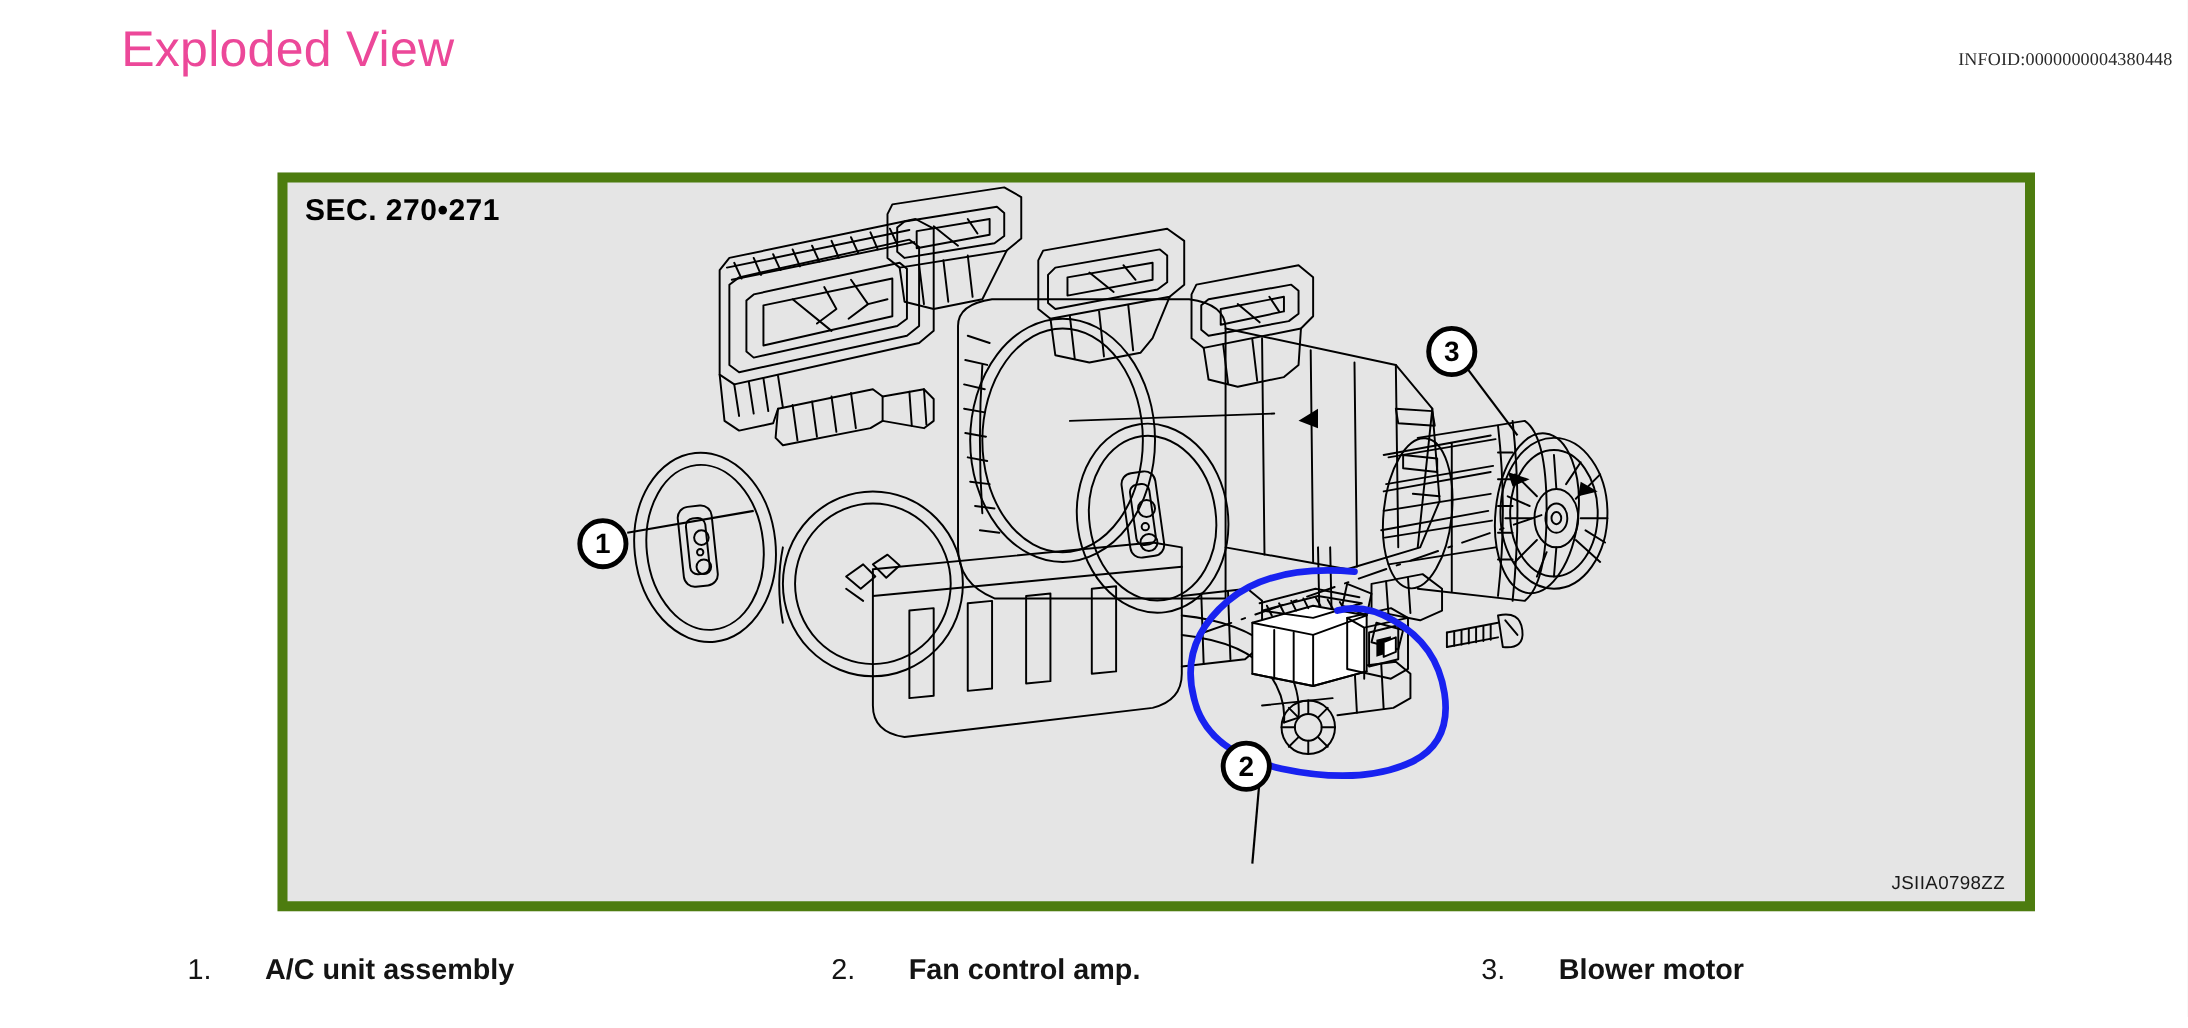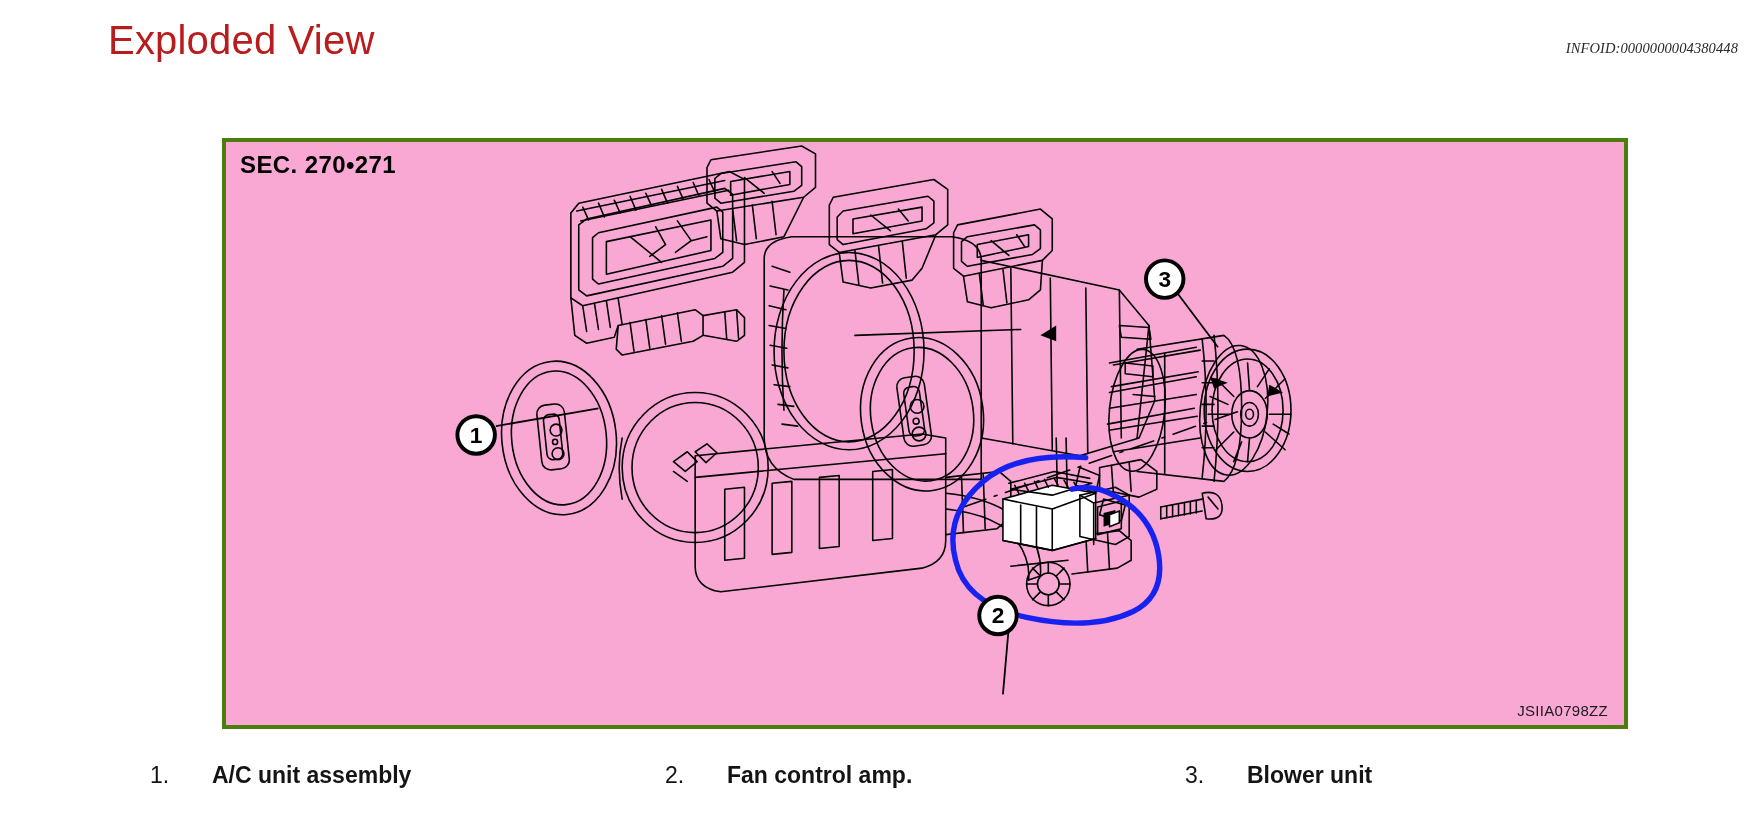--- a/index.html
+++ b/index.html
@@ -12,50 +12,49 @@
     height: 822px;
     position: relative;
     font-family: "Liberation Sans", sans-serif;
     color: #000000;
     overflow: hidden;
   }
 
   
   #page-title {
     position: absolute;
-    left: 108px;
+    left: 97px;
     top: 18px;
     font-size: 40px;
     font-weight: 400;
     letter-spacing: 0.2px;
     line-height: 1.1;
-    color: #b91c1c;
+    color: #ec4899;
     white-space: nowrap;
   }
   #infoid {
     position: absolute;
     right: 12px;
     top: 40px;
     font-family: "Liberation Serif", serif;
-    font-style: italic;
     font-size: 14.5px;
     letter-spacing: 0.1px;
     color: #2a2a2a;
     white-space: nowrap;
   }
 
   
   #figure-box {
     position: absolute;
     left: 222px;
     top: 138px;
     width: 1406px;
     height: 591px;
-    border: 4px solid #4d7c0f;
-    background: #f9a8d4;
+    border: 8px solid #4d7c0f;
+    background: #e5e5e5;
     box-sizing: border-box;
   }
   #sec-label {
     position: absolute;
     left: 14px;
     top: 9px;
     font-size: 24px;
     font-weight: bold;
     letter-spacing: 0.4px;
     white-space: nowrap;
@@ -331,15 +330,15 @@
   <div class="legend-item">
     <span class="legend-num">1.</span>
     <span class="legend-text">A/C unit assembly</span>
   </div>
   <div class="legend-item">
     <span class="legend-num">2.</span>
     <span class="legend-text">Fan control amp.</span>
   </div>
   <div class="legend-item">
     <span class="legend-num">3.</span>
-    <span class="legend-text">Blower unit</span>
+    <span class="legend-text">Blower motor</span>
   </div>
 </div>
 
 </body></html>

